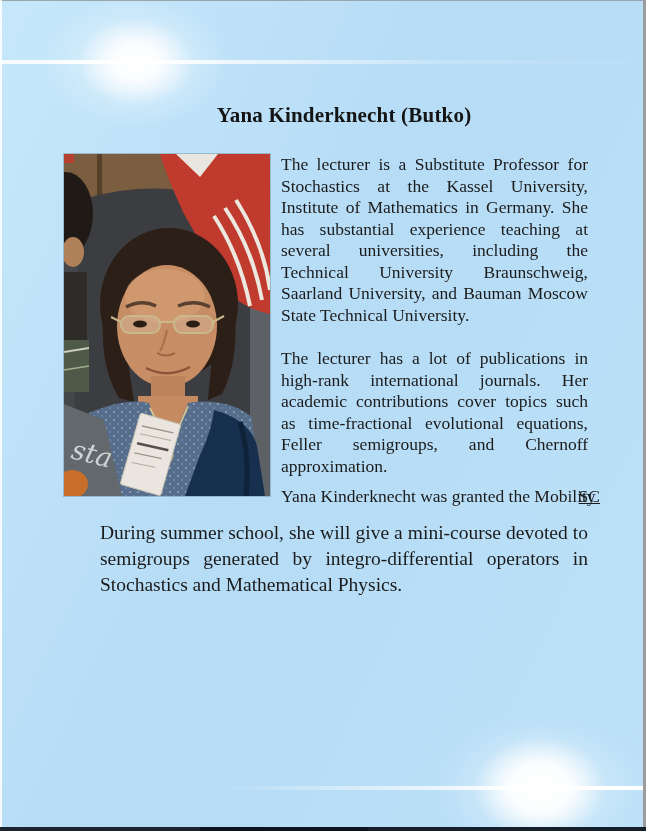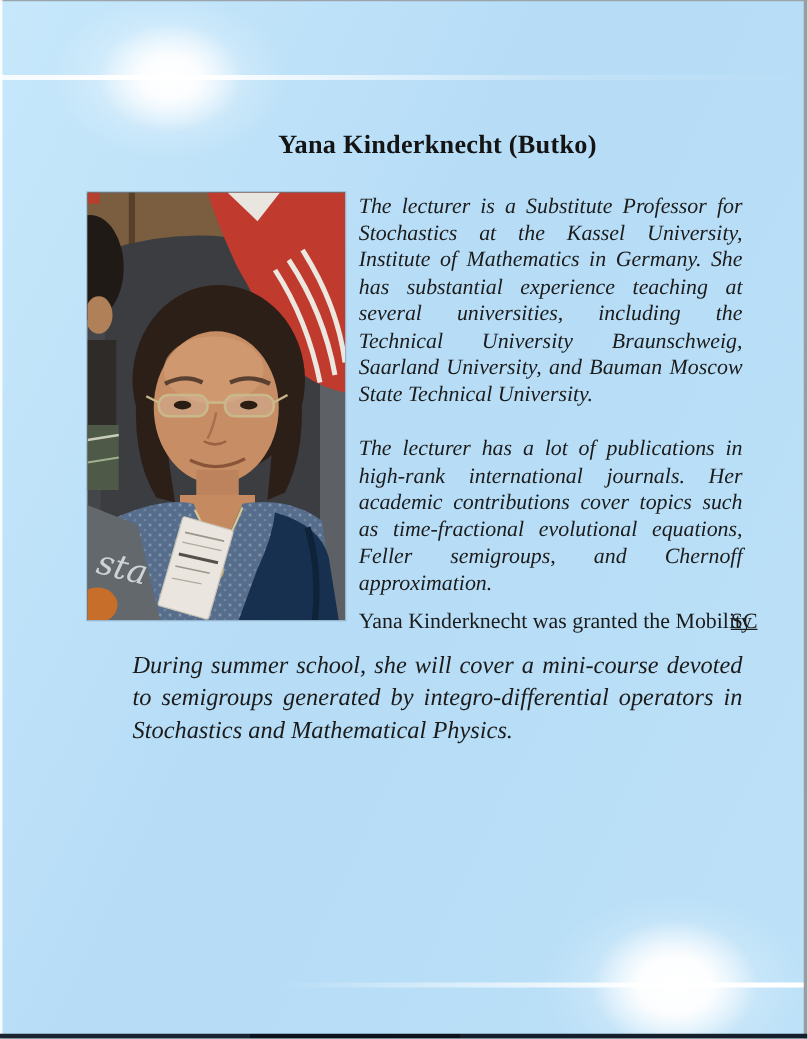--- a/index.html
+++ b/index.html
@@ -16,32 +16,32 @@
   }
   .streak-top{position:absolute;left:0;top:60px;width:646px;height:4px;pointer-events:none;
     background:linear-gradient(90deg, rgba(255,255,255,.85) 0%, #ffffff 21%, rgba(255,255,255,.65) 42%, rgba(255,255,255,.18) 70%, rgba(255,255,255,0) 100%);}
   .streak-bottom{position:absolute;left:225px;top:786px;width:421px;height:4px;pointer-events:none;
     background:linear-gradient(90deg, rgba(255,255,255,0) 0%, rgba(255,255,255,.65) 45%, #ffffff 75%, #ffffff 100%);}
   .edge-top{position:absolute;left:0;top:0;width:646px;height:1px;background:#9aa4ab;}
   .edge-left{position:absolute;left:0;top:0;width:2px;height:831px;background:rgba(255,255,255,.85);}
   .edge-right{position:absolute;right:0;top:0;width:3px;height:831px;background:#9c9c9c;}
   .bottom-bar{position:absolute;left:0;bottom:0;width:646px;height:4px;
     background:linear-gradient(90deg,#1a2430 0%,#1a2430 31%,#0c131c 31%,#0c131c 57%,#151f2b 57%,#151f2b 100%);}
-  .content{position:absolute;left:94px;top:103px;width:512px;}
+  .content{position:absolute;left:88px;top:103px;width:512px;}
   .title{
     margin:0 0 24px 0;text-align:center;
     font-size:21px;font-weight:bold;color:#141414;letter-spacing:.2px;
   }
   .article{font-size:17.5px;line-height:21.5px;color:#1b1b1b;text-align:justify;}
   .photo{
     float:left;width:206px;height:342px;margin:0 11px 9px -24px;
     background:#45464a;outline:1px solid rgba(90,110,130,.35);
   }
   .photo svg{display:block;}
-  .para{margin:12px;font-style:italic;}
+  .para{margin:12px;}
   .p1{margin-top:26px;margin-bottom:22px;}
   .p2{margin-bottom:9px;}
   .p3-line1{position:relative;height:22px;white-space:nowrap;}
   .p3-line1 .post{position:absolute;right:0;top:0;text-decoration:underline;}
   .p3-rest{margin-bottom:7px;}
   .p4{font-size:19.5px;line-height:26px;}
   .tooltip{
     position:absolute;left:362px;top:-7px;z-index:10;
     box-sizing:border-box;height:28px;min-width:120px;padding:2px 7px 0 7px;
     background:#fdfdfd;border:1px solid #969696;
@@ -142,21 +142,21 @@
       </div>
 
       <p class="para p1">The lecturer is a Substitute Professor for Stochastics at the Kassel University, Institute of Mathematics in Germany. She has substantial experience teaching at several universities, including the Technical University Braunschweig, Saarland University, and Bauman Moscow State Technical University.</p>
       <p class="para p2">The lecturer has a lot of publications in high-rank international journals. Her academic contributions cover topics such as time-fractional evolutional equations, Feller semigroups, and Chernoff approximation.</p>
 
       <div class="p3-line1">
         <span class="pre">Yana Kinderknecht was granted the Mobility</span>
         <span class="post">SC</span>
       </div>
 
-      <p class="para p4">During summer school, she will cover a mini-course devoted to semigroups generated by integro-differential operators in Stochastics and Mathematical Physics.</p>
+      <p class="para p4">During summer school, she will give a mini-course devoted to semigroups generated by integro-differential operators in Stochastics and Mathematical Physics.</p>
     </div>
   </div>
 
   <div class="edge-top"></div>
   <div class="edge-left"></div>
   <div class="edge-right"></div>
   <div class="bottom-bar"></div>
 </div>
 
 </body></html>

